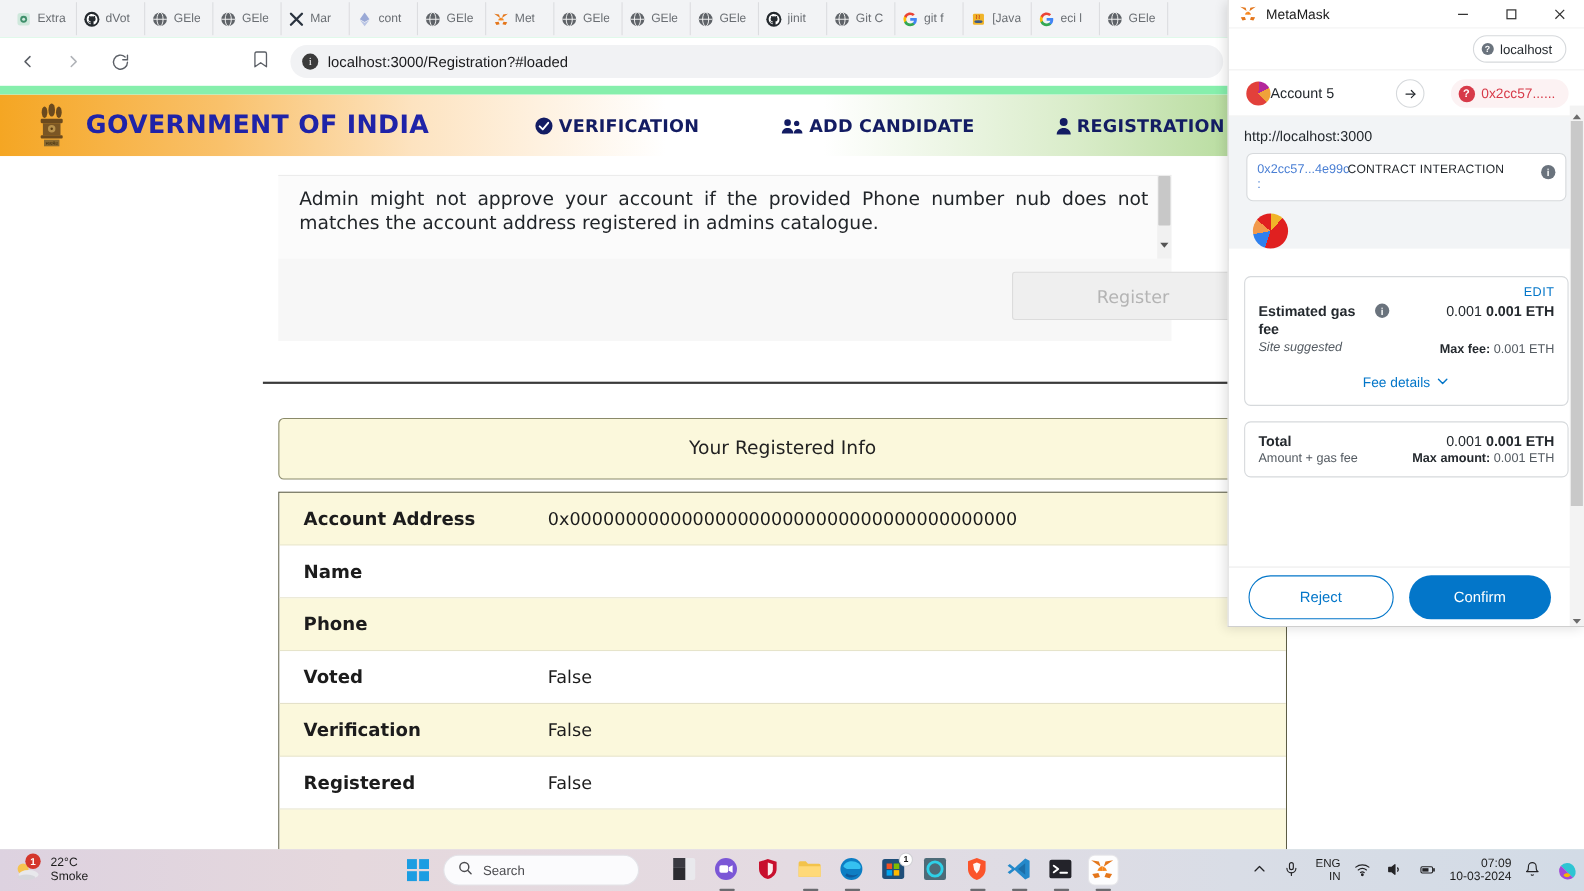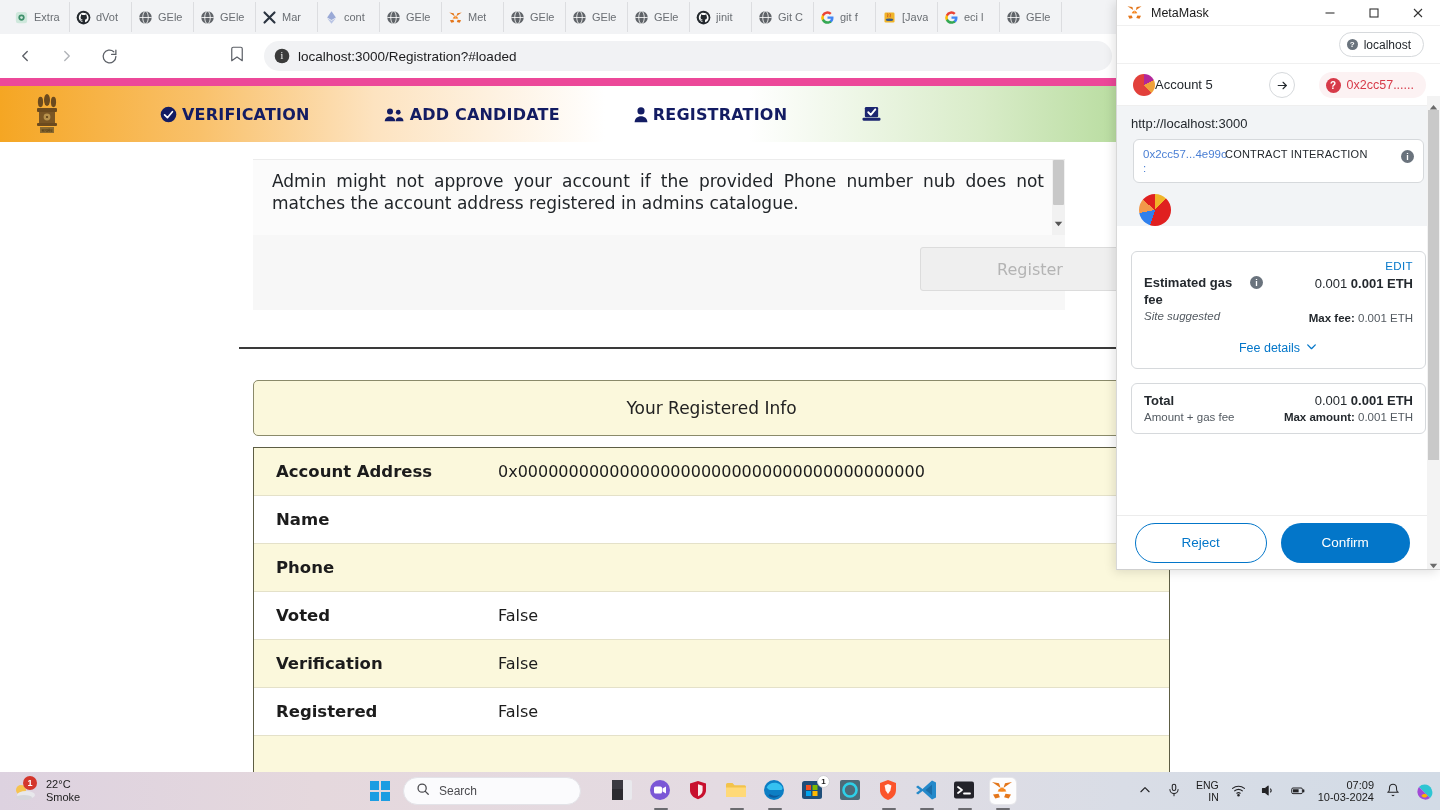--- a/index.html
+++ b/index.html
@@ -7,21 +7,21 @@
     width: 1440px; height: 810px;
     overflow: hidden;
     font-family: "Liberation Sans", sans-serif;
     background: #ffffff;
   }
   #root { position: relative; width: 1440px; height: 810px; }
 
   
   .browser {
     position: absolute; left: 0; top: 0; width: 1440px; height: 772px;
-    background: #ec4899;
+    background: #86efac;
   }
   .tabstrip {
     position: absolute; left: 0; top: 0; width: 1440px; height: 34px;
     background: #f2f3f5;
     display: flex; align-items: center; padding-left: 8px;
   }
   .tab {
     display: flex; align-items: center; gap: 5px;
     height: 30px; padding: 0 6px;
     border-right: 1px solid #dcdde0;
@@ -601,20 +601,21 @@
             <ellipse cx="23.5" cy="11" rx="2.6" ry="5.2" fill="#6b4a1e"></ellipse>
             <rect x="7" y="17" width="20" height="4" rx="1" fill="#6b4a1e"></rect>
             <rect x="9" y="21" width="16" height="11" fill="#7a5624"></rect>
             <circle cx="17" cy="26" r="3.4" fill="#b8924c"></circle>
             <circle cx="17" cy="26" r="1.1" fill="#5a3d14"></circle>
             <rect x="7" y="32" width="20" height="3" rx="1" fill="#6b4a1e"></rect>
             <rect x="10" y="36" width="14" height="6" fill="#8a6a30"></rect>
             <text x="17" y="41" font-size="4" fill="#3c2a0e" text-anchor="middle" font-family="DejaVu Sans, sans-serif">सत्यमेव</text>
           </svg>
         </span>
+        <span class="gov-title">GOVERNMENT OF INDIA</span>
 
         <div class="gov-nav">
           <div class="gov-nav-item">
             <span>
               <svg width="17" height="17" viewBox="0 0 24 24">
                   <circle cx="12" cy="12" r="11" fill="#131c63"></circle>
                   <polyline points="6.5 12.5 10.5 16.5 17.5 8" fill="none" stroke="#fff" stroke-width="2.4" stroke-linecap="round" stroke-linejoin="round"></polyline>
                 </svg>
             </span>
             <span>VERIFICATION</span>

